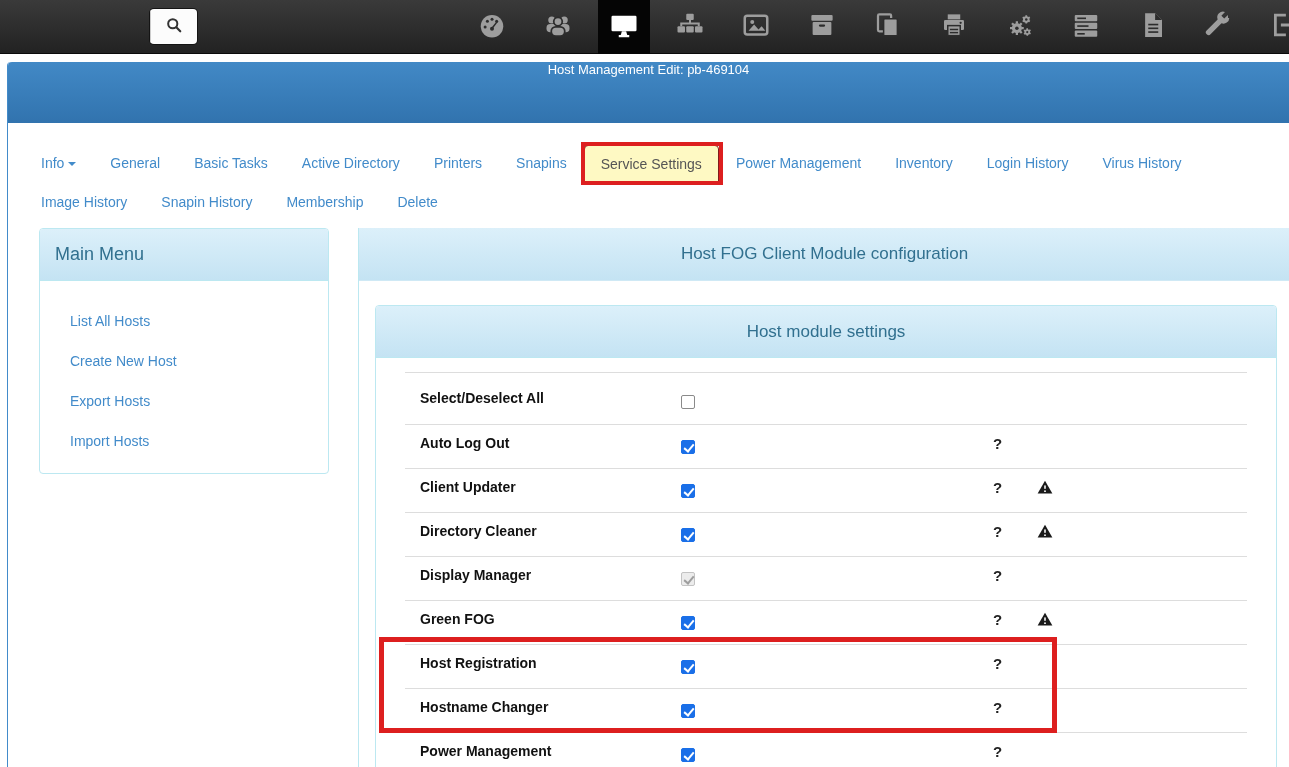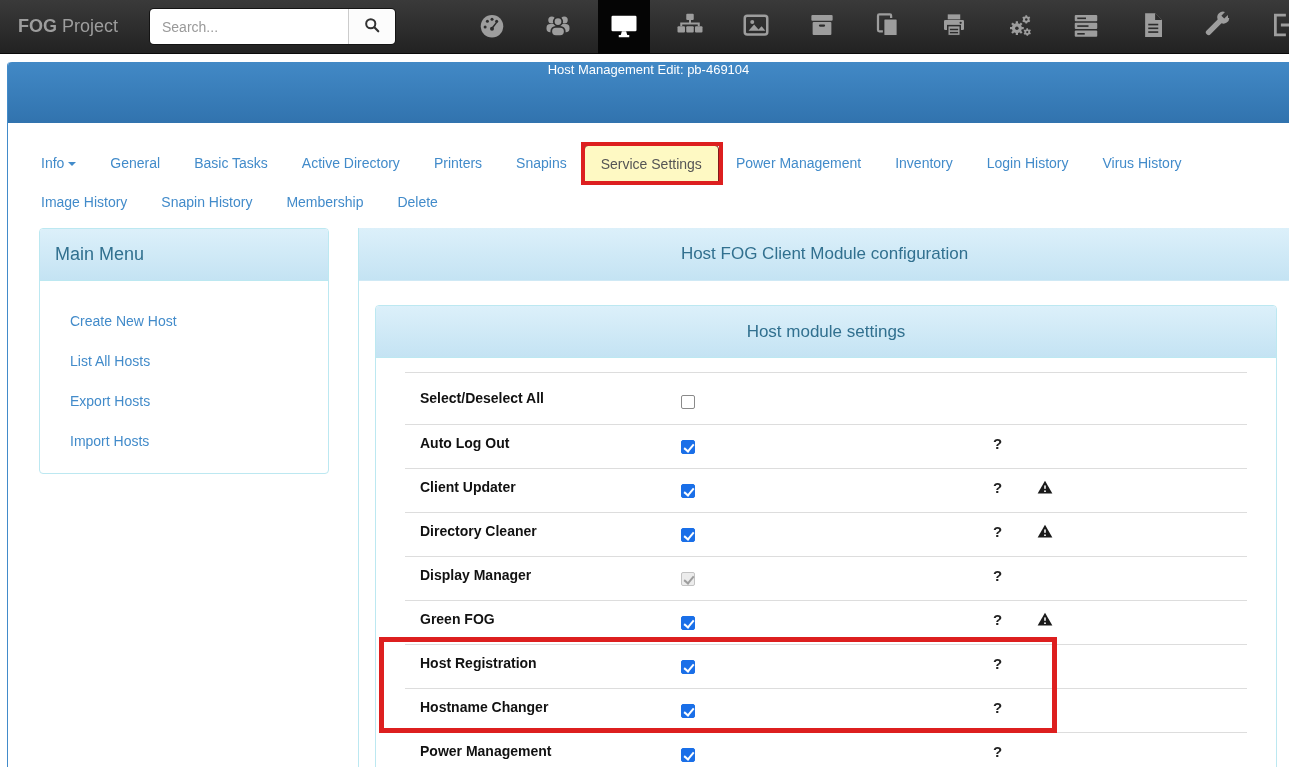--- a/index.html
+++ b/index.html
@@ -91,24 +91,22 @@
   .cb.checked.disabled { background: #ececec; border-color: #c3c3c3; cursor: default; }
   .cb.checked.disabled::after { border-color: #9e9e9e; }
 
   
   .ring-rows { position: absolute; left: 379px; top: 637px; width: 678px; height: 96px; border: 5px solid #dd1f1f; z-index: 30; pointer-events: none; }
 </style>
 </head>
 <body>
 
 <div class="navbar">
-  <div class="brand"><b>FOG</b><span> Project</span></div>
 
   <div class="search-group">
-    <input class="search-input" type="text" placeholder="Search..." style="">
     <button class="search-btn">
       <span>
         <svg width="20" height="20" viewBox="0 0 24 24">
             <circle cx="10.5" cy="10.5" r="5.5" fill="none" stroke="#333" stroke-width="2.4"></circle>
             <line x1="14.8" y1="14.8" x2="19.5" y2="19.5" stroke="#333" stroke-width="2.6" stroke-linecap="round"></line>
           </svg>
       </span>
     </button>
   </div>
 
@@ -334,22 +332,22 @@
     </ul>
   </div>
 
   <div class="content">
 
     <div class="menu-panel">
       <div class="menu-heading">
         <span>Main Menu</span>
       </div>
       <div class="menu-body">
+        <a class="menu-link">List All Hosts</a>
         <a class="menu-link">Create New Host</a>
-        <a class="menu-link">List All Hosts</a>
         <a class="menu-link">Export Hosts</a>
         <a class="menu-link">Import Hosts</a>
       </div>
     </div>
 
     <div class="config-panel">
       <div class="config-heading">
         <span>Host FOG Client Module configuration</span>
       </div>
 

